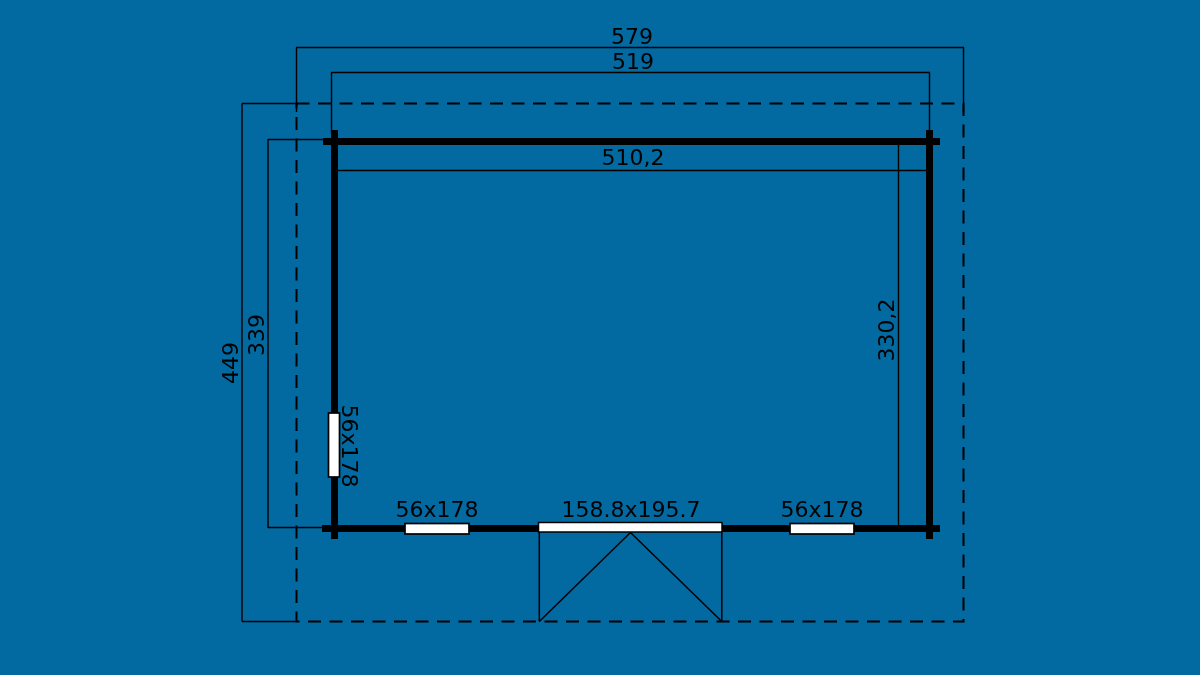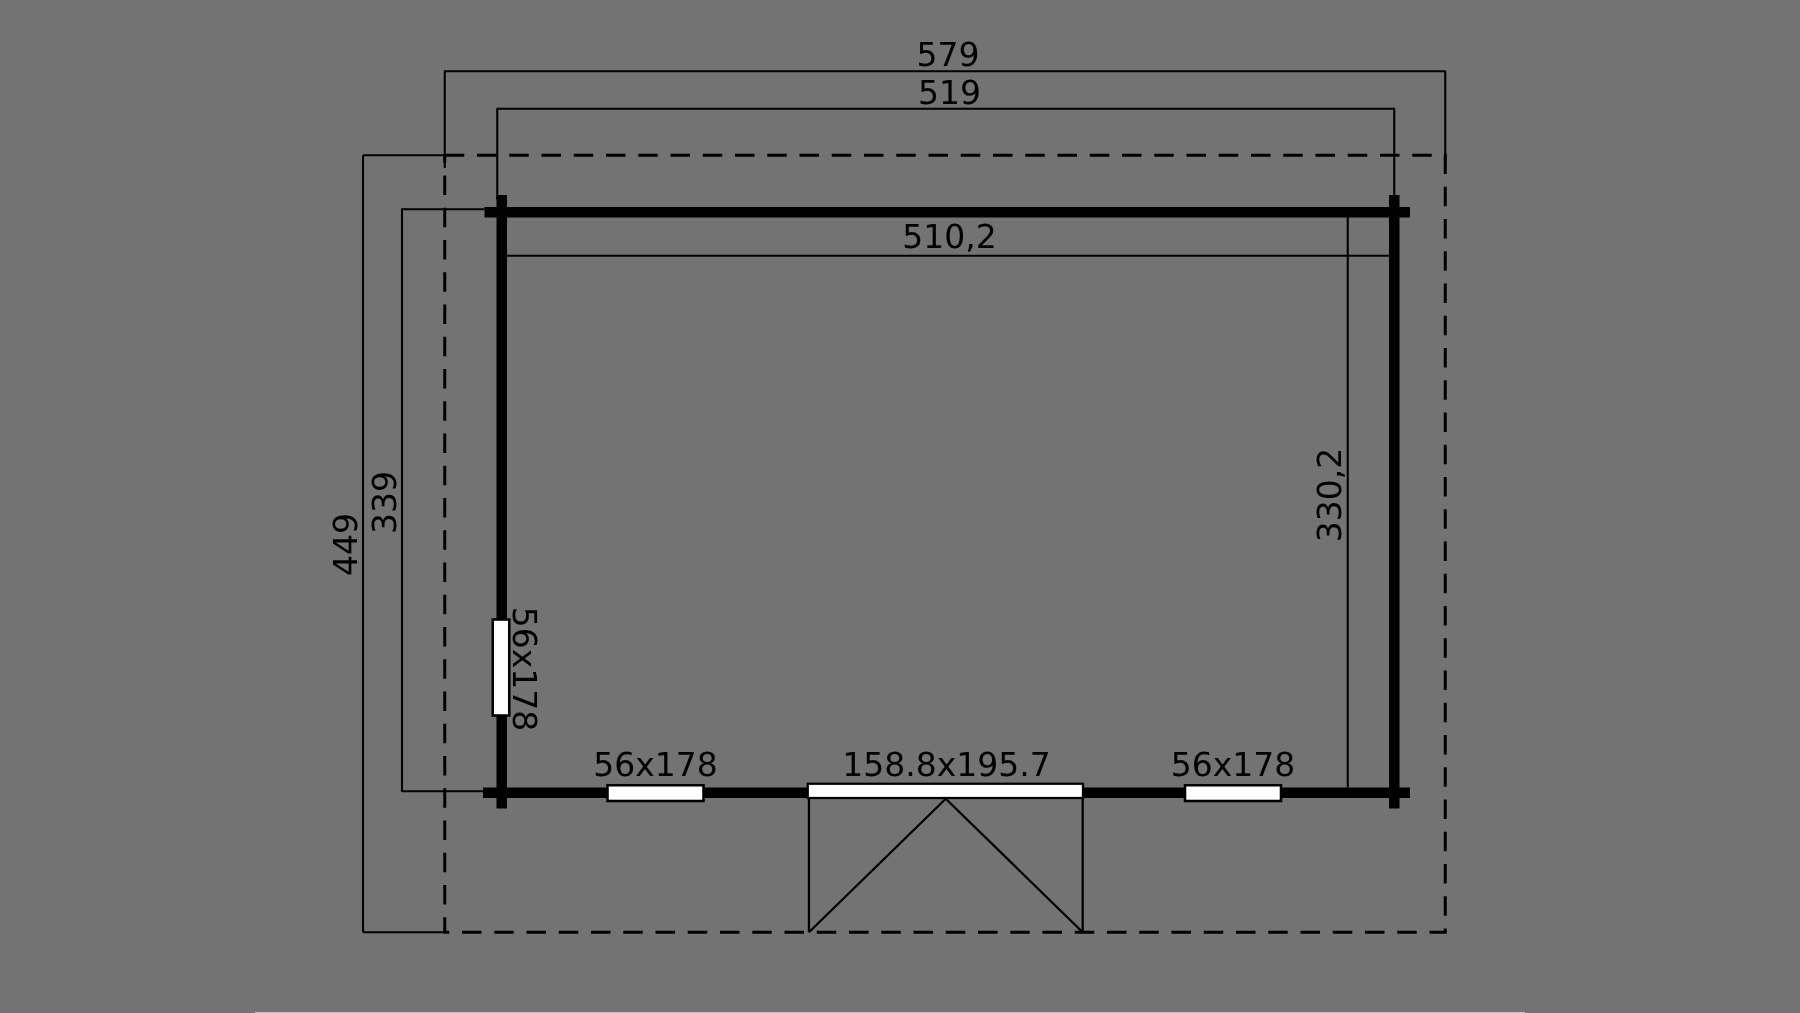--- a/index.html
+++ b/index.html
@@ -4,21 +4,21 @@
 <style>
   html, body {
     margin: 0;
     padding: 0;
     background: #ffffff;
   }
   #canvas {
     position: relative;
     width: 1200px;
     height: 675px;
-    background: #737373;
+    background: #0369a1;
     overflow: hidden;
     font-family: "DejaVu Sans", "Liberation Sans", sans-serif;
   }
   svg text {
     font-family: "DejaVu Sans", "Liberation Sans", sans-serif;
     font-size: 22px;
     fill: #000000;
   }
   .thin  { stroke: #000000; stroke-width: 1.4; fill: none; }
   .wall  { stroke: #000000; stroke-width: 7;   fill: none; }

